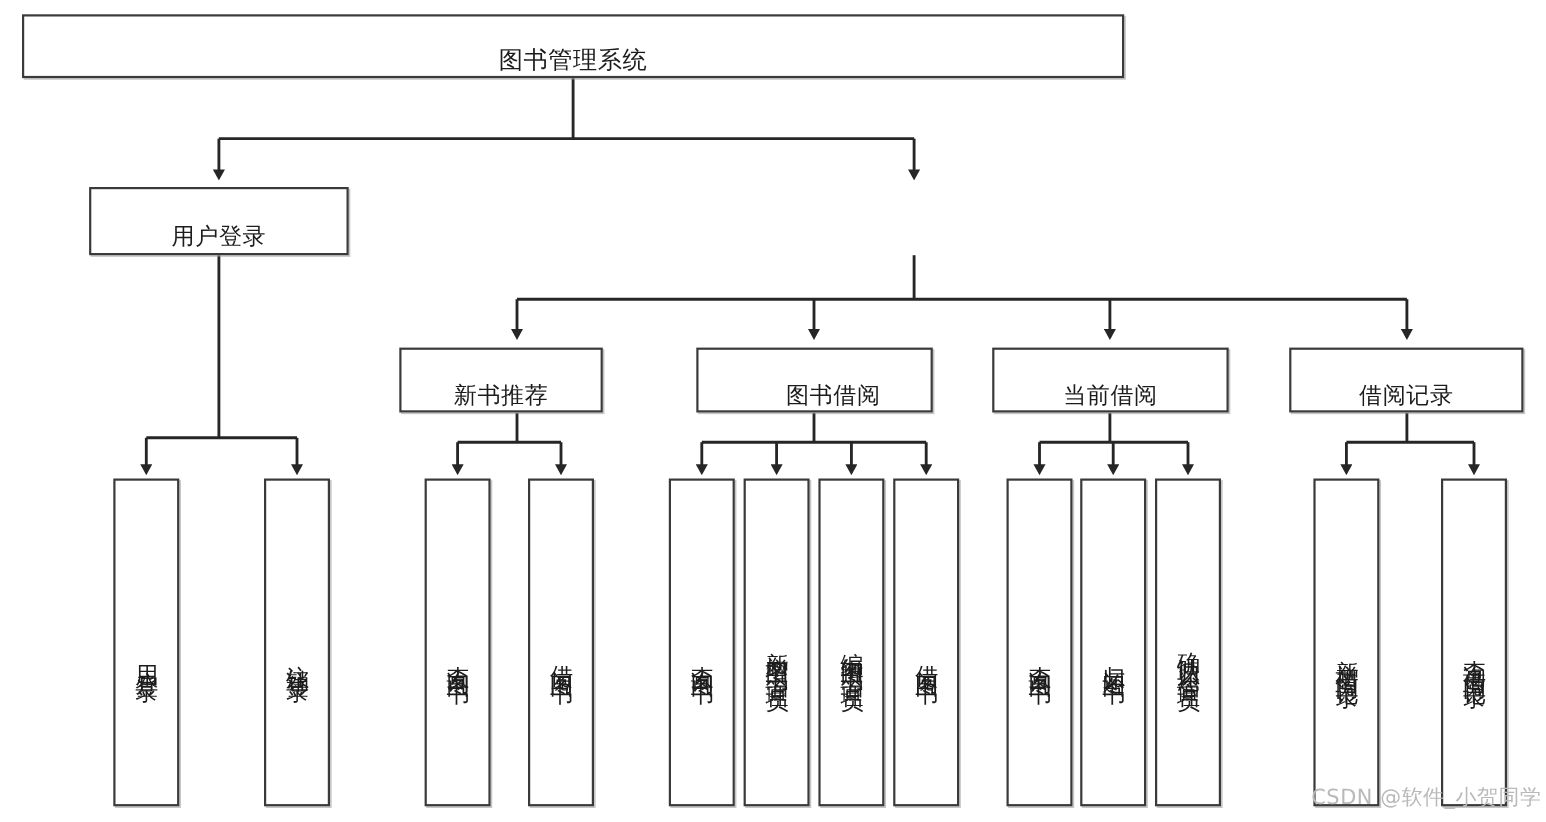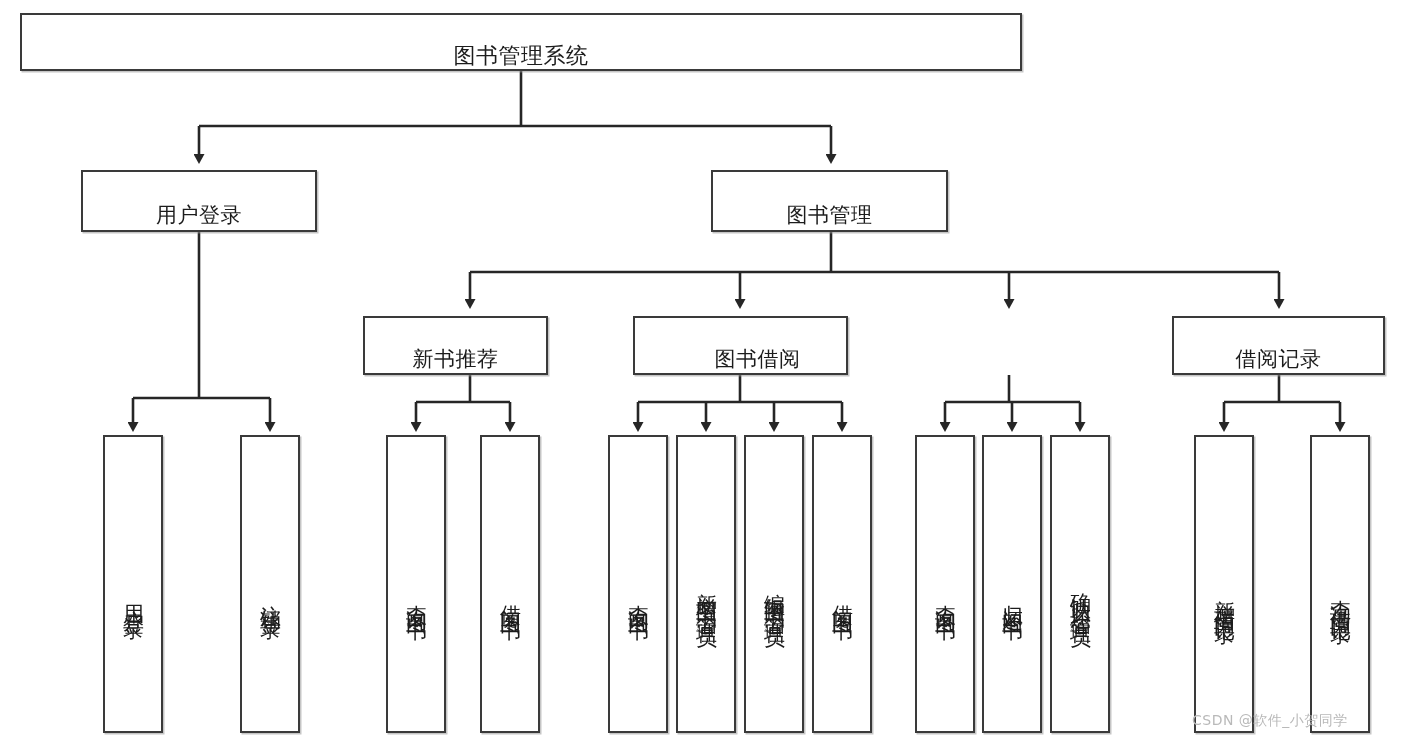--- a/index.html
+++ b/index.html
@@ -65,21 +65,21 @@
     -webkit-writing-mode: vertical-rl;
     font-size: 21px;
     line-height: 1.0;
     letter-spacing: 5px;
     max-height: 100%;
   }
   .watermark {
     position: absolute;
     left: 1192px;
     top: 712px;
-    font-size: 14px;
+    font-size: 19px;
     color: #b9b9b9;
     letter-spacing: 0.5px;
     z-index: 5;
     white-space: nowrap;
     font-family: "DejaVu Sans", "Liberation Sans", sans-serif;
   }
 </style>
 </head>
 <body>
 
@@ -135,30 +135,30 @@
     </g>
   </svg>
 
   <div class="node h root" id="node-root" style="left: 20px; top: 13px; width: 1002px; height: 58px;">
     <span class="label">图书管理系统</span>
   </div>
 
   <div class="node h" id="node-l2-0" style="left: 81px; top: 170px; width: 236px; height: 62px;">
     <span class="label">用户登录</span>
   </div>
-  <div class="node h" id="node-l2-1" style="left: 711px; top: 170px; width: 237px; height: 62px;">
-    <span class="label">图书管理</span>
-  </div>
 
   <div class="node h" id="node-l3-0" style="left: 363px; top: 316px; width: 185px; height: 59px;">
     <span class="label">新书推荐</span>
   </div>
   <div class="node h" id="node-l3-1" style="left: 633px; top: 316px; width: 215px; height: 59px; padding-left: 34px;">
     <span class="label">图书借阅</span>
   </div>
+  <div class="node h" id="node-l3-2" style="left: 902px; top: 316px; width: 215px; height: 59px;">
+    <span class="label">当前借阅</span>
+  </div>
   <div class="node h" id="node-l3-3" style="left: 1172px; top: 316px; width: 213px; height: 59px;">
     <span class="label">借阅记录</span>
   </div>
 
   <div class="node v" id="node-leaf-0" style="left: 103px; top: 435px; width: 60px; height: 298px;">
     <span class="label">用户登录</span>
   </div>
   <div class="node v" id="node-leaf-1" style="left: 240px; top: 435px; width: 60px; height: 298px;">
     <span class="label">注销登录</span>
   </div>

